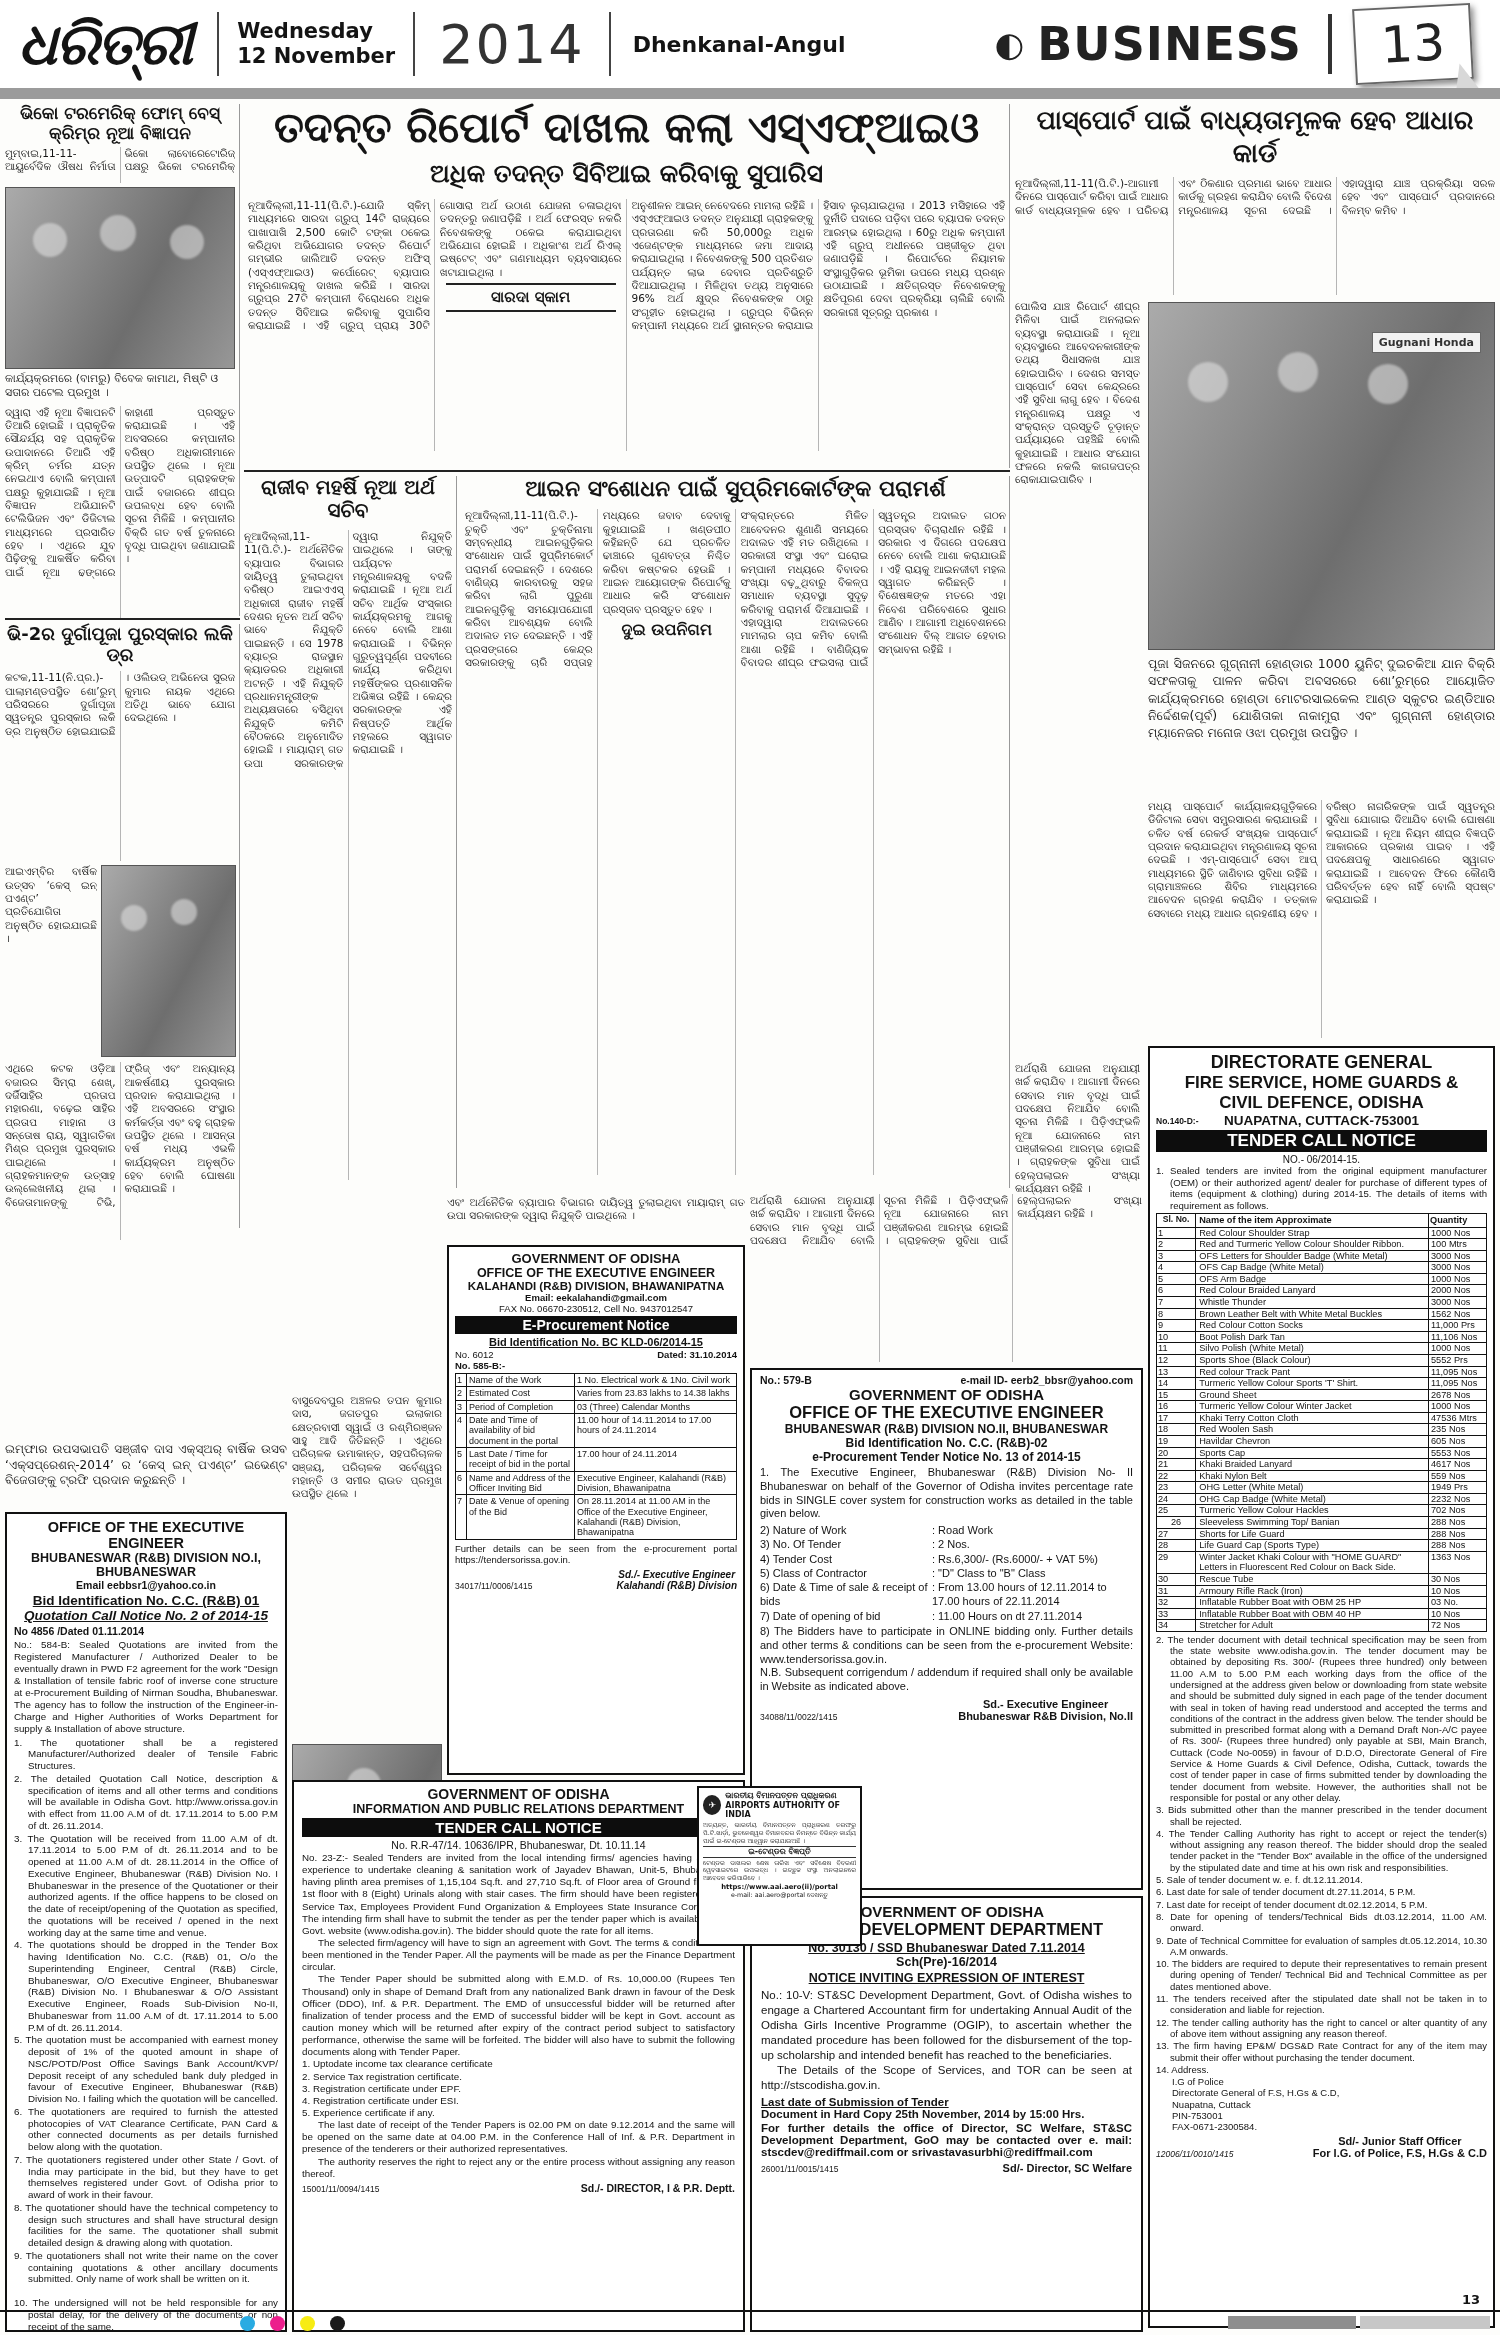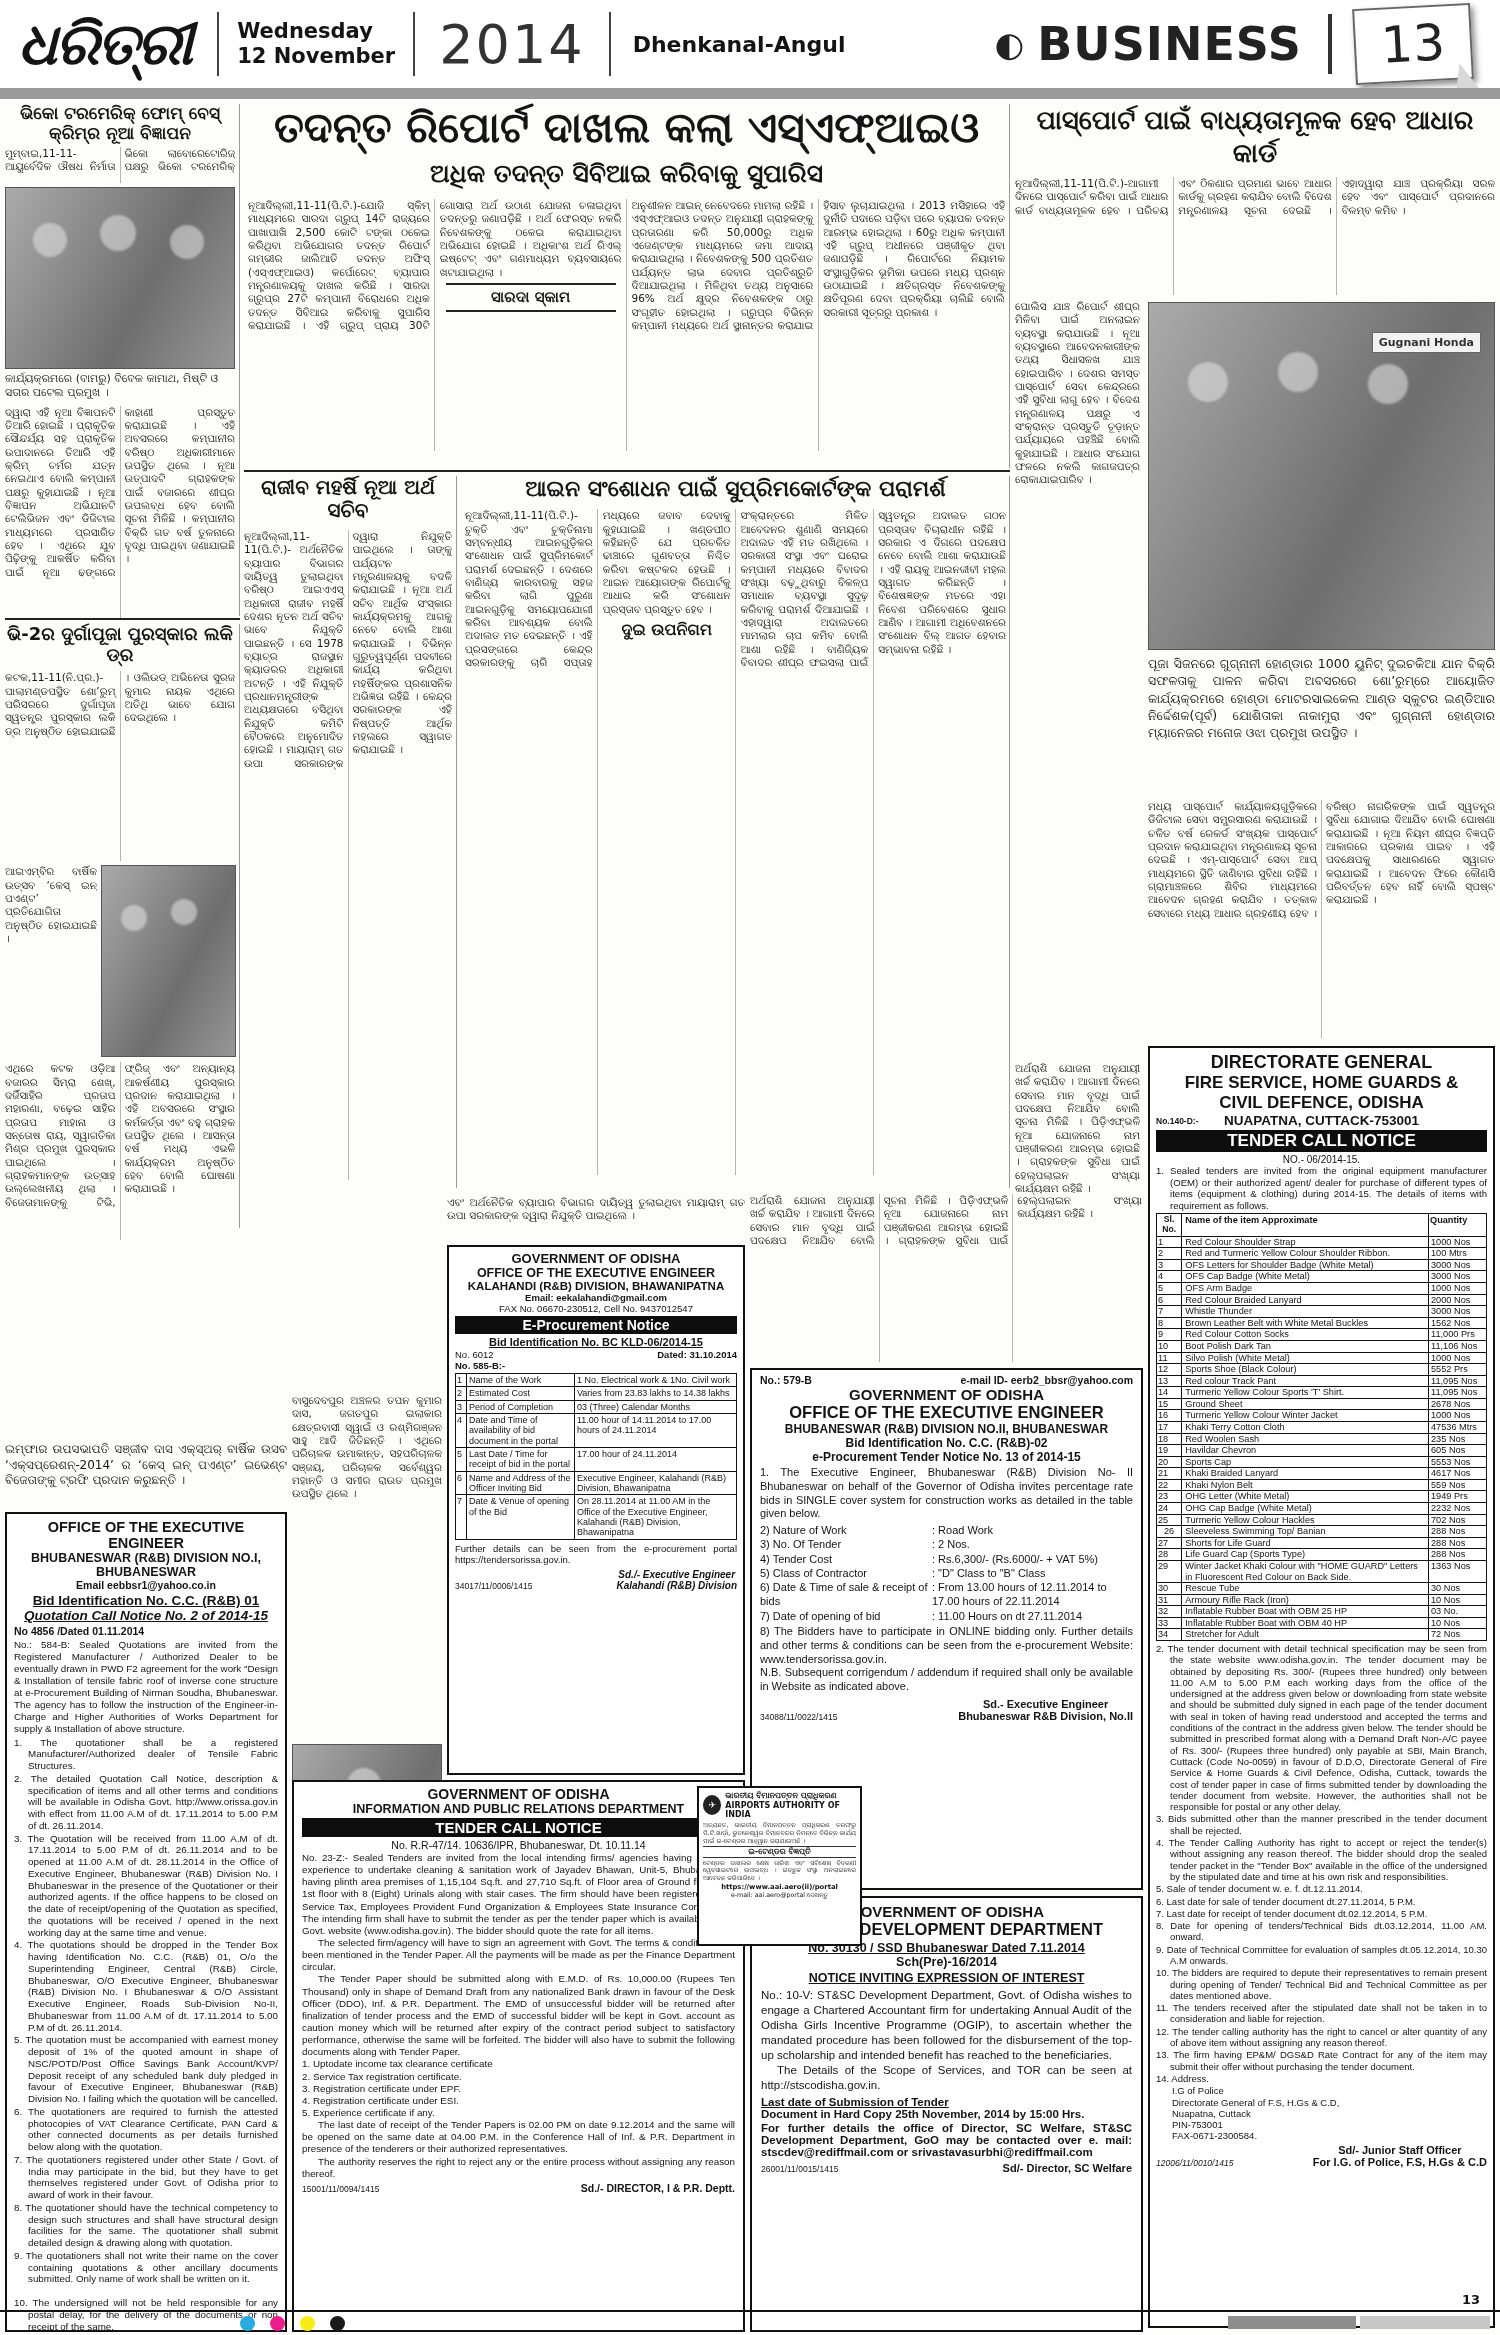--- a/index.html
+++ b/index.html
@@ -536,21 +536,21 @@
           <td style="padding:0 2px;">2232 Nos</td>
         </tr>
 
         <tr>
           <td style="padding:0 1px;">25</td>
           <td style="padding:0 3px;">Turmeric Yellow Colour Hackles</td>
           <td style="padding:0 2px;">702 Nos</td>
         </tr>
 
         <tr>
-          <td style="padding:0 7px;">26</td>
+          <td style="padding:0 14px;">26</td>
           <td style="padding:0 3px;">Sleeveless Swimming Top/ Banian</td>
           <td style="padding:0 2px;">288 Nos</td>
         </tr>
 
         <tr>
           <td style="padding:0 1px;">27</td>
           <td style="padding:0 3px;">Shorts for Life Guard</td>
           <td style="padding:0 2px;">288 Nos</td>
         </tr>
 

